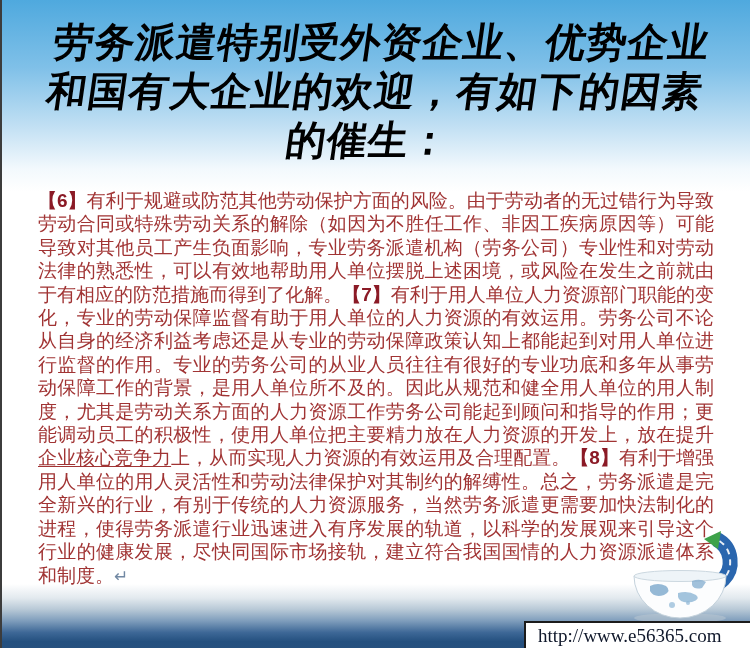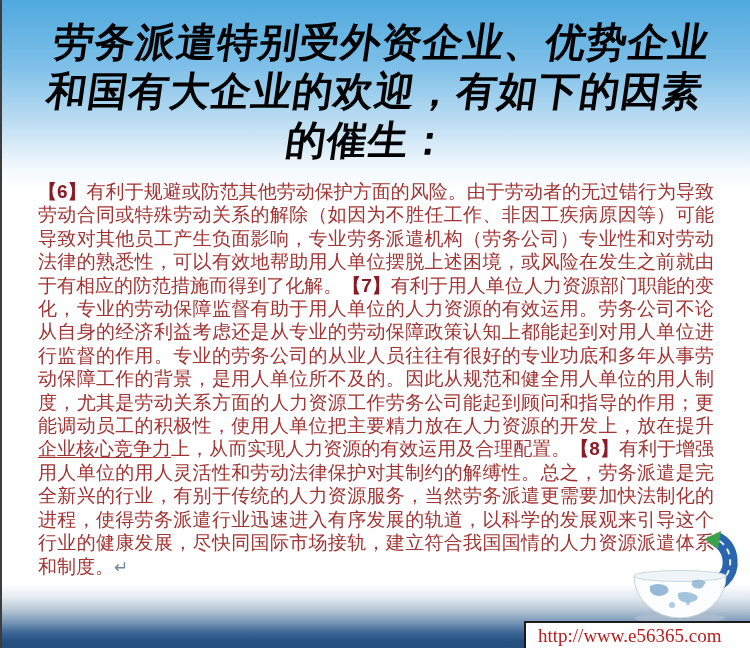--- a/index.html
+++ b/index.html
@@ -21,39 +21,39 @@
     background:linear-gradient(180deg,#ffffff 0%,#e2e9ee 22%,#b7c8d6 40%,#7d9cbb 58%,#3d6796 76%,#24507f 90%,var(--sea-deep) 100%);
   }
   .title{
     position:absolute;left:0;top:18px;width:750px;
     text-align:center;color:var(--title-color);
     font-weight:bold;font-size:40px;line-height:49px;
     transform:skewX(-8deg);
     letter-spacing:1px;
   }
   .body-text{
-    position:absolute;left:38px;top:180px;width:676px;
+    position:absolute;left:38px;top:189px;width:676px;
     color:var(--body-color);
     font-size:19px;line-height:23.4px;
     text-align:justify;
   }
   .seg-marker{font-weight:bold;color:var(--marker-color);}
   .seg-underline{text-decoration:underline;text-underline-offset:2px;}
   .seg-return{color:var(--return-color);font-size:17px;}
   .globe{
     position:absolute;right:0;bottom:21px;width:122px;height:96px;z-index:5;
   }
   .url-box{
     position:absolute;right:0;bottom:0;width:226px;height:27px;
     background:#ffffff;border-top:2px solid #1b1b1b;border-left:2px solid #1b1b1b;
     display:flex;align-items:center;padding-left:12px;box-sizing:border-box;
     z-index:10;
   }
   .url-text{
-    font-family:"Liberation Serif",serif;font-size:19px;color:#b91c1c;
+    font-family:"Liberation Serif",serif;font-size:19px;color:#0f172a;
     white-space:nowrap;
   }
 </style>
 </head>
 <body>
 
 <div class="slide">
 
   <div class="sky"></div>
   <div class="sea"></div>

